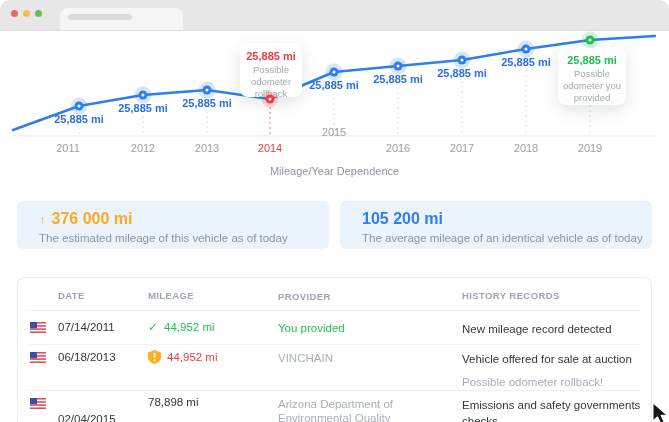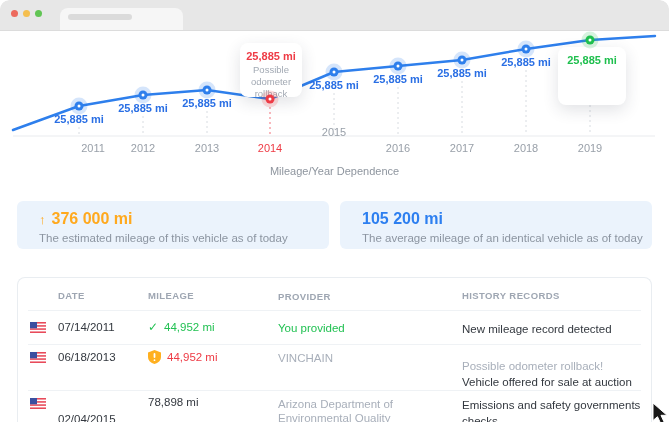--- a/index.html
+++ b/index.html
@@ -77,21 +77,21 @@
         <line x1="270" y1="77" x2="270" y2="105" stroke="#F2737C" stroke-width="1" stroke-dasharray="2 3"></line>
         <line x1="334" y1="63" x2="334" y2="105" stroke="#D8DCE1" stroke-width="1" stroke-dasharray="2 3"></line>
         <line x1="398" y1="57" x2="398" y2="105" stroke="#D8DCE1" stroke-width="1" stroke-dasharray="2 3"></line>
         <line x1="462" y1="51" x2="462" y2="105" stroke="#D8DCE1" stroke-width="1" stroke-dasharray="2 3"></line>
         <line x1="526" y1="40" x2="526" y2="105" stroke="#D8DCE1" stroke-width="1" stroke-dasharray="2 3"></line>
         <line x1="590" y1="75" x2="590" y2="105" stroke="#D8DCE1" stroke-width="1" stroke-dasharray="2 3"></line>
         <polyline points="13,100 79,76 143,65 207,60 270,69 334,42 398,36 462,30 526,19 590,10 655,6" fill="none" stroke="#2E7FEC" stroke-width="2.5" stroke-linejoin="round" stroke-linecap="round"></polyline>
       </svg>
       <div class="pt-label" style="left: 79px; top: 83px;">25,885 mi</div>
       <span class="dot normal" style="left: 79px; top: 76px;"></span>
-      <div class="year" style="left: 93px; top: 112px;">2011</div>
+      <div class="year" style="left: 68px; top: 112px;">2011</div>
       <div class="pt-label" style="left: 143px; top: 72px;">25,885 mi</div>
       <span class="dot normal" style="left: 143px; top: 65px;"></span>
       <div class="year" style="left: 143px; top: 112px; text-align: right;">2012</div>
       <div class="pt-label" style="left: 207px; top: 67px;">25,885 mi</div>
       <span class="dot normal" style="left: 207px; top: 60px;"></span>
       <div class="year" style="left: 207px; top: 112px;">2013</div>
       <div class="tooltip" style="left: 240px; top: 13px; width: 62px; height: 54px;">
         <div class="tt-value" style="color: rgb(238, 59, 69);">25,885 mi</div>
         <div class="tt-note">Possible odometer rollback</div>
       </div>
@@ -104,20 +104,21 @@
       <span class="dot normal" style="left: 398px; top: 36px;"></span>
       <div class="year" style="left: 398px; top: 112px;">2016</div>
       <div class="pt-label" style="left: 462px; top: 37px;">25,885 mi</div>
       <span class="dot normal" style="left: 462px; top: 30px;"></span>
       <div class="year" style="left: 462px; top: 112px;">2017</div>
       <div class="pt-label" style="left: 526px; top: 26px;">25,885 mi</div>
       <span class="dot normal" style="left: 526px; top: 19px;"></span>
       <div class="year" style="left: 526px; top: 112px;">2018</div>
       <div class="tooltip" style="left: 558px; top: 17px; width: 68px; height: 58px;">
         <div class="tt-value" style="color: rgb(31, 191, 78);">25,885 mi</div>
+        <div class="tt-note">Possible odometer you provided</div>
       </div>
       <span class="dot success" style="left: 590px; top: 10px;"></span>
       <div class="year" style="left: 590px; top: 112px;">2019</div>
     </div>
   <div class="caption">Mileage/Year Dependence</div>
 
   <div class="card left">
     <div class="card-line">
       <span class="arrow-up" id="card0-arrow" style="color: rgb(255, 169, 30);">↑</span>
       <span id="card0-val" style="color: rgb(255, 169, 30);">376 000 mi</span>
@@ -174,22 +175,22 @@
             <svg width="13" height="14" viewBox="0 0 13 14" style="display:block">
               <path d="M6.5 0 L13 2.4 V6.8 C13 10.8 10.1 13.1 6.5 14 C2.9 13.1 0 10.8 0 6.8 V2.4 Z" fill="#FFB020"></path>
               <rect x="5.6" y="3" width="1.8" height="5" rx="0.9" fill="#fff"></rect>
               <rect x="5.6" y="9.3" width="1.8" height="1.8" rx="0.9" fill="#fff"></rect>
             </svg>
           </span>
           <span class="txt-red">44,952 mi</span>
         </div>
         <div class="cell c-provider txt-muted" style="top: 6px;">VINCHAIN</div>
         <div class="cell c-history" style="top: 6px;">
+          <div class="rec"><span>Vehicle offered for sale at auction</span></div>
           <div class="rec muted" style="margin-top: 7px;"><span>Possible odometer rollback!</span></div>
-          <div class="rec"><span>Vehicle offered for sale at auction</span></div>
         </div>
       </div>
       <div class="trow last" style="height: 60px;">
         <div class="cell c-flag" style="top: 7px;">
           <svg width="16" height="11" viewBox="0 0 16 11" style="display:block">
             <rect width="16" height="11" fill="#E84A5A"></rect>
             <rect y="1.57" width="16" height="1.57" fill="#fff"></rect>
             <rect y="4.71" width="16" height="1.57" fill="#fff"></rect>
             <rect y="7.86" width="16" height="1.57" fill="#fff"></rect>
             <rect width="7" height="6.3" fill="#3C4FA0"></rect>

